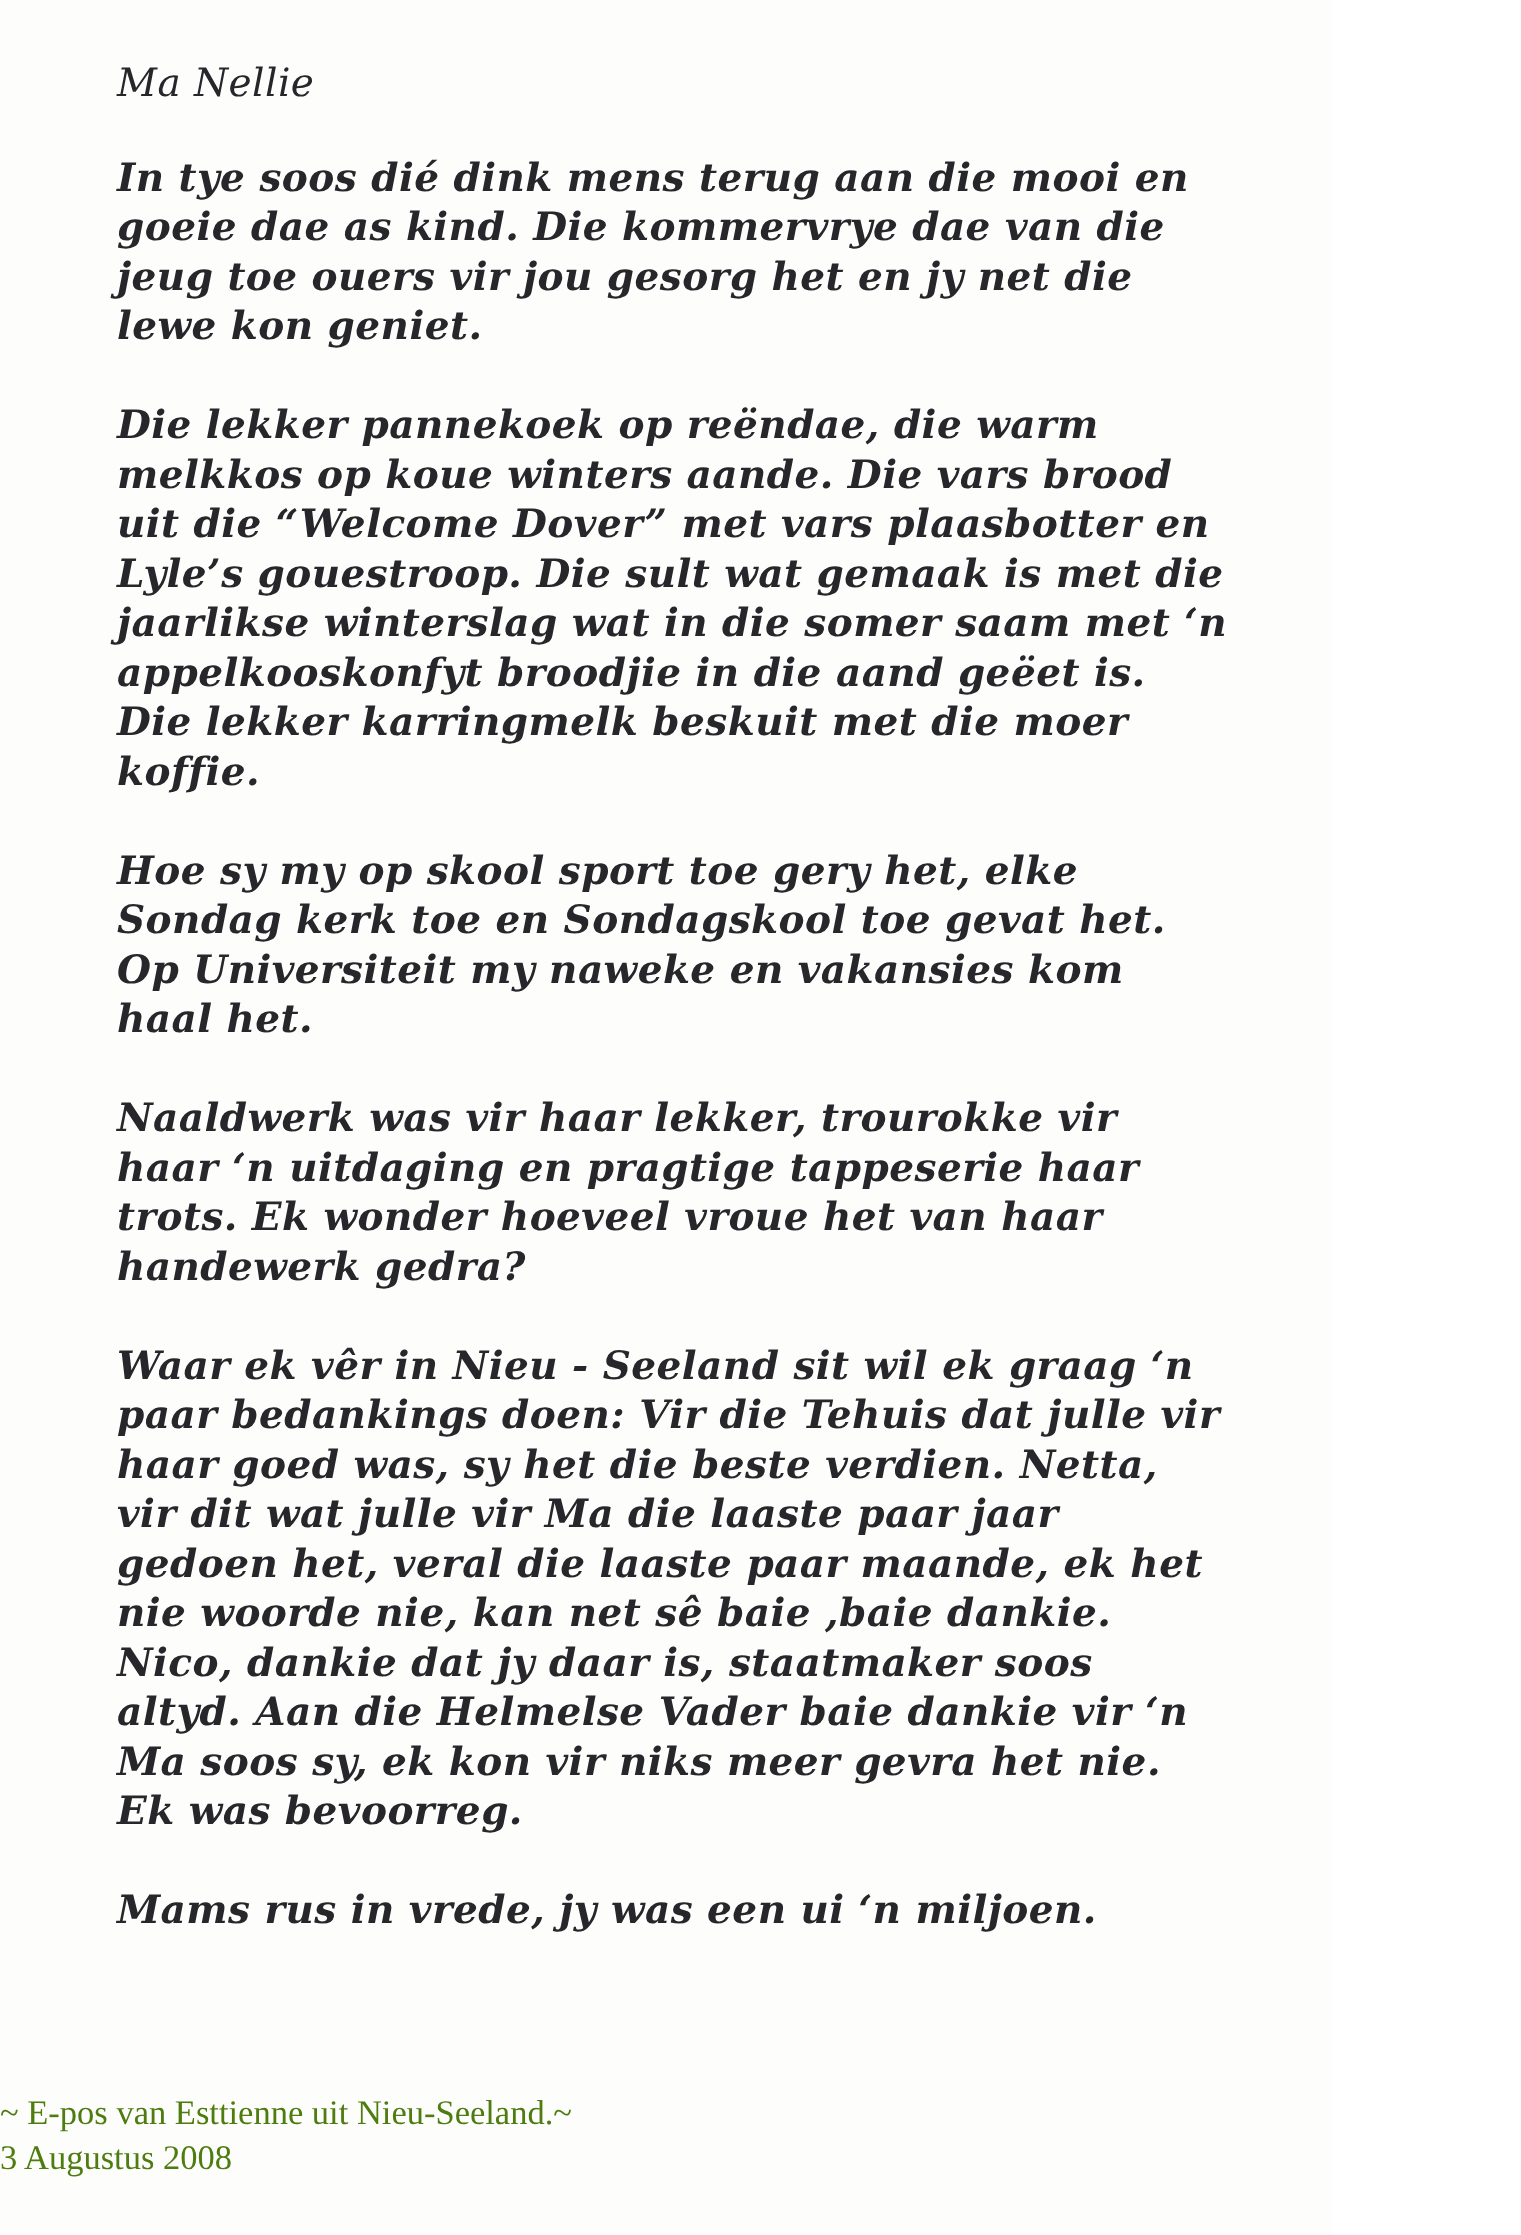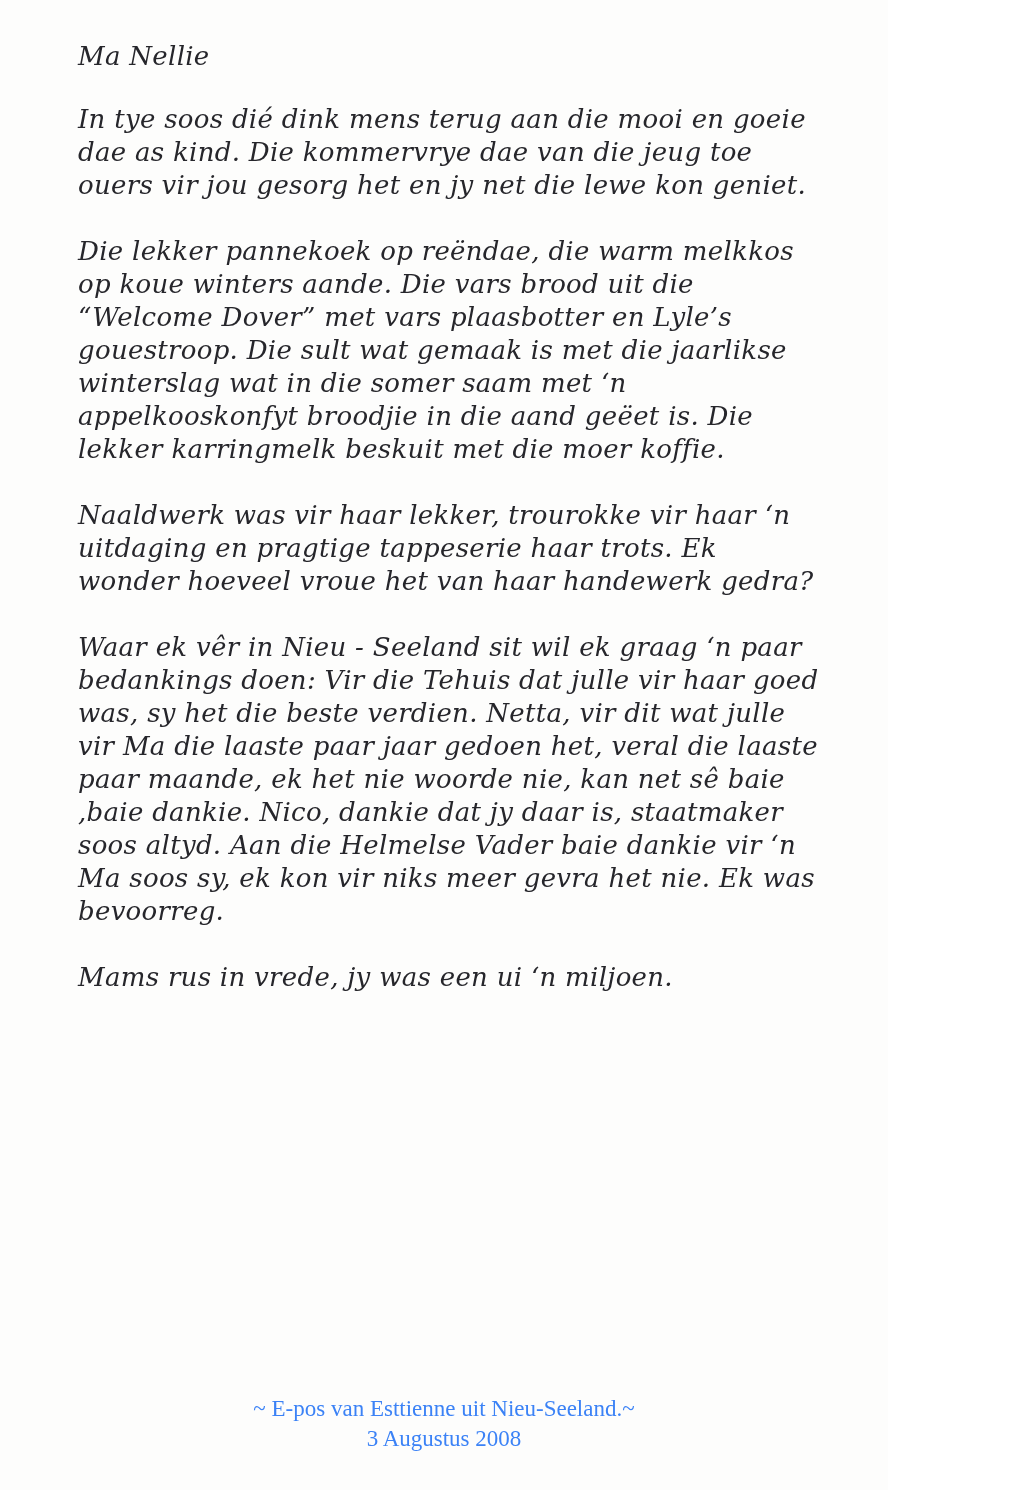--- a/index.html
+++ b/index.html
@@ -23,33 +23,34 @@
     font-size: 26px;
     line-height: 33px;
     letter-spacing: 0.3px;
   }
   .salutation {
     margin: 0 0 30px 0;
   }
   .para {
     margin: 0 0 33px 0;
     max-width: 866px;
+    font-weight: bold;
   }
   .para:last-of-type {
     margin-bottom: 0;
   }
   .footer {
     position: absolute;
     left: 0;
     right: 0;
     top: 1394px;
-    text-align: center;
+    text-align: left;
     font-family: "Liberation Serif", "DejaVu Serif", serif;
     font-style: normal;
-    color: #3b82f6;
+    color: #4d7c0f;
     font-size: 23px;
     line-height: 30px;
   }
   .footer p {
     margin: 0;
   }
   .scan-artifact {
     position: absolute;
     left: 968px;
     top: 1252px;
@@ -67,20 +68,21 @@
 <div class="page">
 
   <p class="hand salutation">Ma  Nellie</p>
 
   <p class="hand para">In  tye soos dié dink mens terug aan die mooi en goeie dae as kind. Die kommervrye dae van die jeug toe ouers vir jou gesorg het en jy net die lewe kon geniet.</p>
 
   <p class="hand para">Die lekker pannekoek op reëndae, die warm melkkos op koue winters aande. Die vars brood uit die “Welcome Dover” met vars plaasbotter en Lyle’s gouestroop. Die sult wat gemaak is met die jaarlikse winterslag wat in die somer saam met ‘n appelkooskonfyt broodjie in die aand geëet is. Die lekker karringmelk beskuit met die moer koffie.</p>
 
 
 
+  <p class="hand para">Hoe sy my op skool sport toe gery het, elke Sondag kerk toe en Sondagskool toe gevat het. Op Universiteit my naweke en vakansies kom haal het.</p>
 
   <p class="hand para">Naaldwerk was vir haar lekker, trourokke vir haar ‘n uitdaging en pragtige tappeserie haar trots. Ek wonder hoeveel vroue het van haar handewerk gedra?</p>
 
   <p class="hand para">Waar ek vêr in Nieu - Seeland sit wil ek graag ‘n paar bedankings doen: Vir die Tehuis dat julle vir haar goed was, sy het die beste verdien. Netta, vir dit wat julle vir Ma die laaste paar jaar gedoen het, veral die laaste paar maande, ek het nie woorde nie, kan net sê baie ,baie dankie. Nico, dankie dat jy daar is, staatmaker soos altyd. Aan die Helmelse Vader baie dankie vir ‘n Ma soos sy, ek kon vir niks meer gevra het nie. Ek was bevoorreg.</p>
 
   <p class="hand para">Mams rus in vrede, jy was een ui ‘n miljoen.</p>
 
   <div class="footer">
     <p>~ E-pos van Esttienne uit Nieu-Seeland.~</p>
     <p>3 Augustus 2008</p>

